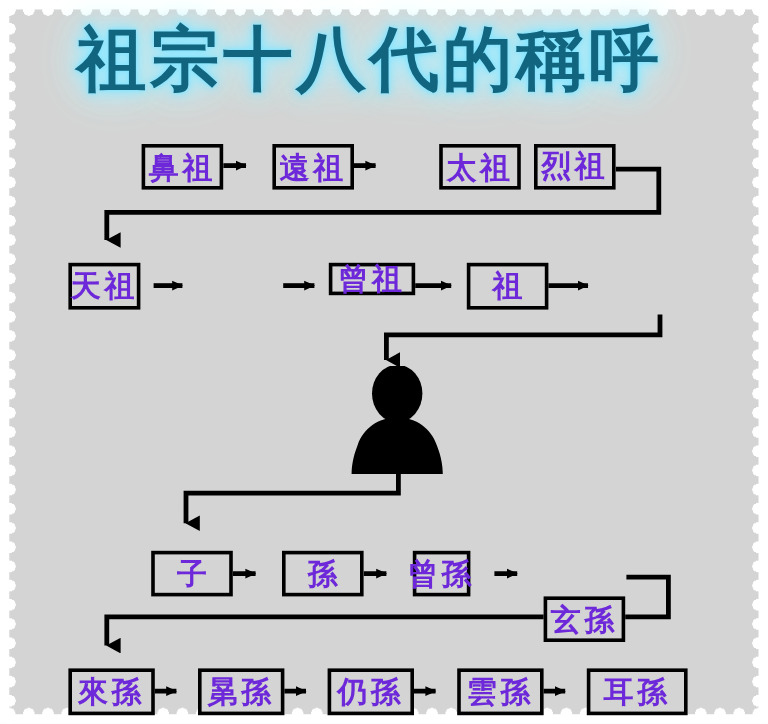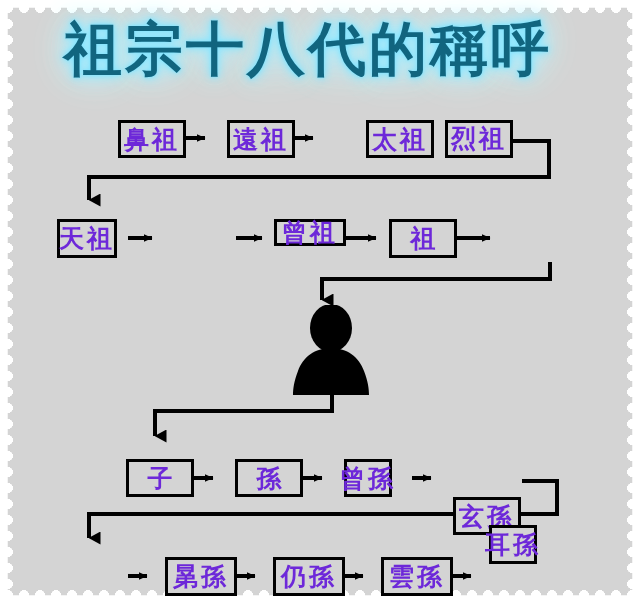--- a/index.html
+++ b/index.html
@@ -226,27 +226,30 @@
     <div class="node single" style="left:235px; top:459px; width:68px; height:38px;">
       <span>孫</span>
     </div>
     <div class="node" style="left:344px; top:459px; width:48px; height:38px;">
       <span>曾孫</span>
     </div>
     <div class="node" style="left:453px; top:459px; width:68px; height:38px;margin-top:38px;">
       <span>玄孫</span>
     </div>
 
+    <div class="node" style="left:57px; top:557px; width:72px; height:39px;">
+      <span>來孫</span>
+    </div>
     <div class="node" style="left:165px; top:557px; width:72px; height:39px;">
       <span>晜孫</span>
     </div>
     <div class="node" style="left:273px; top:557px; width:72px; height:39px;">
       <span>仍孫</span>
     </div>
     <div class="node" style="left:381px; top:557px; width:72px; height:39px;">
       <span>雲孫</span>
     </div>
-    <div class="node" style="left:489px; top:525px; width:48px; height:39px;">
+    <div class="node" style="left:489px; top:557px; width:84px; height:39px;">
       <span>耳孫</span>
     </div>
 
   </div>
 </div>
 
 </body></html>

